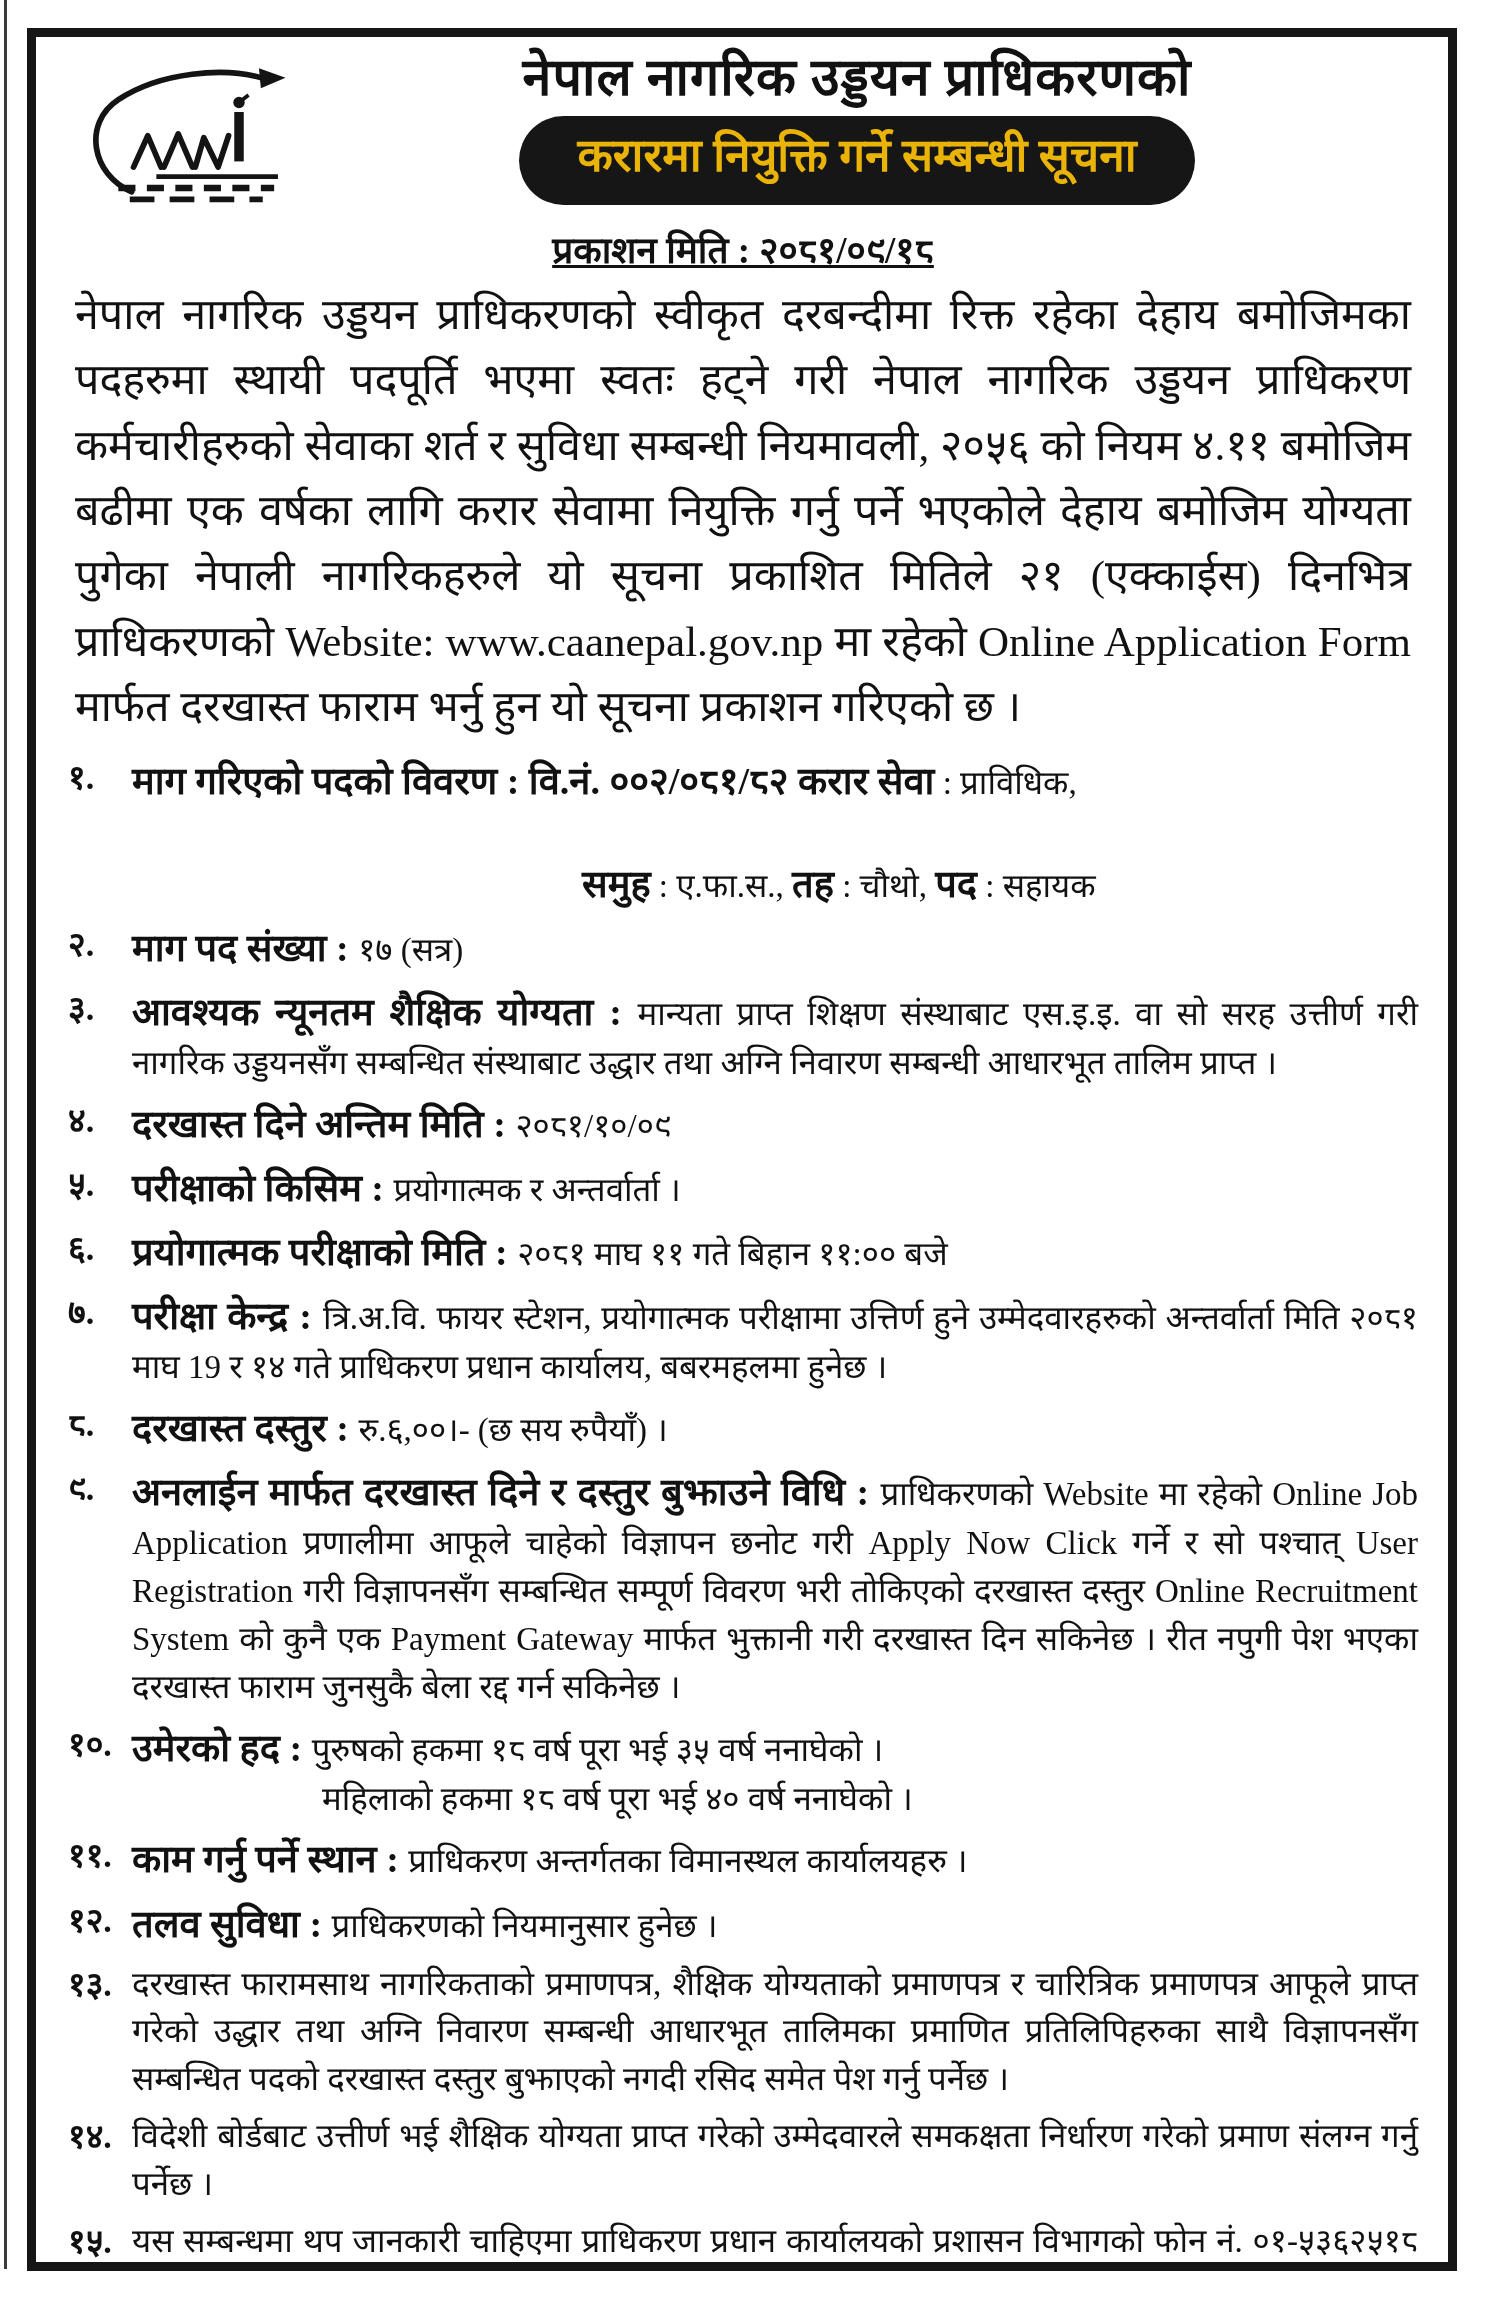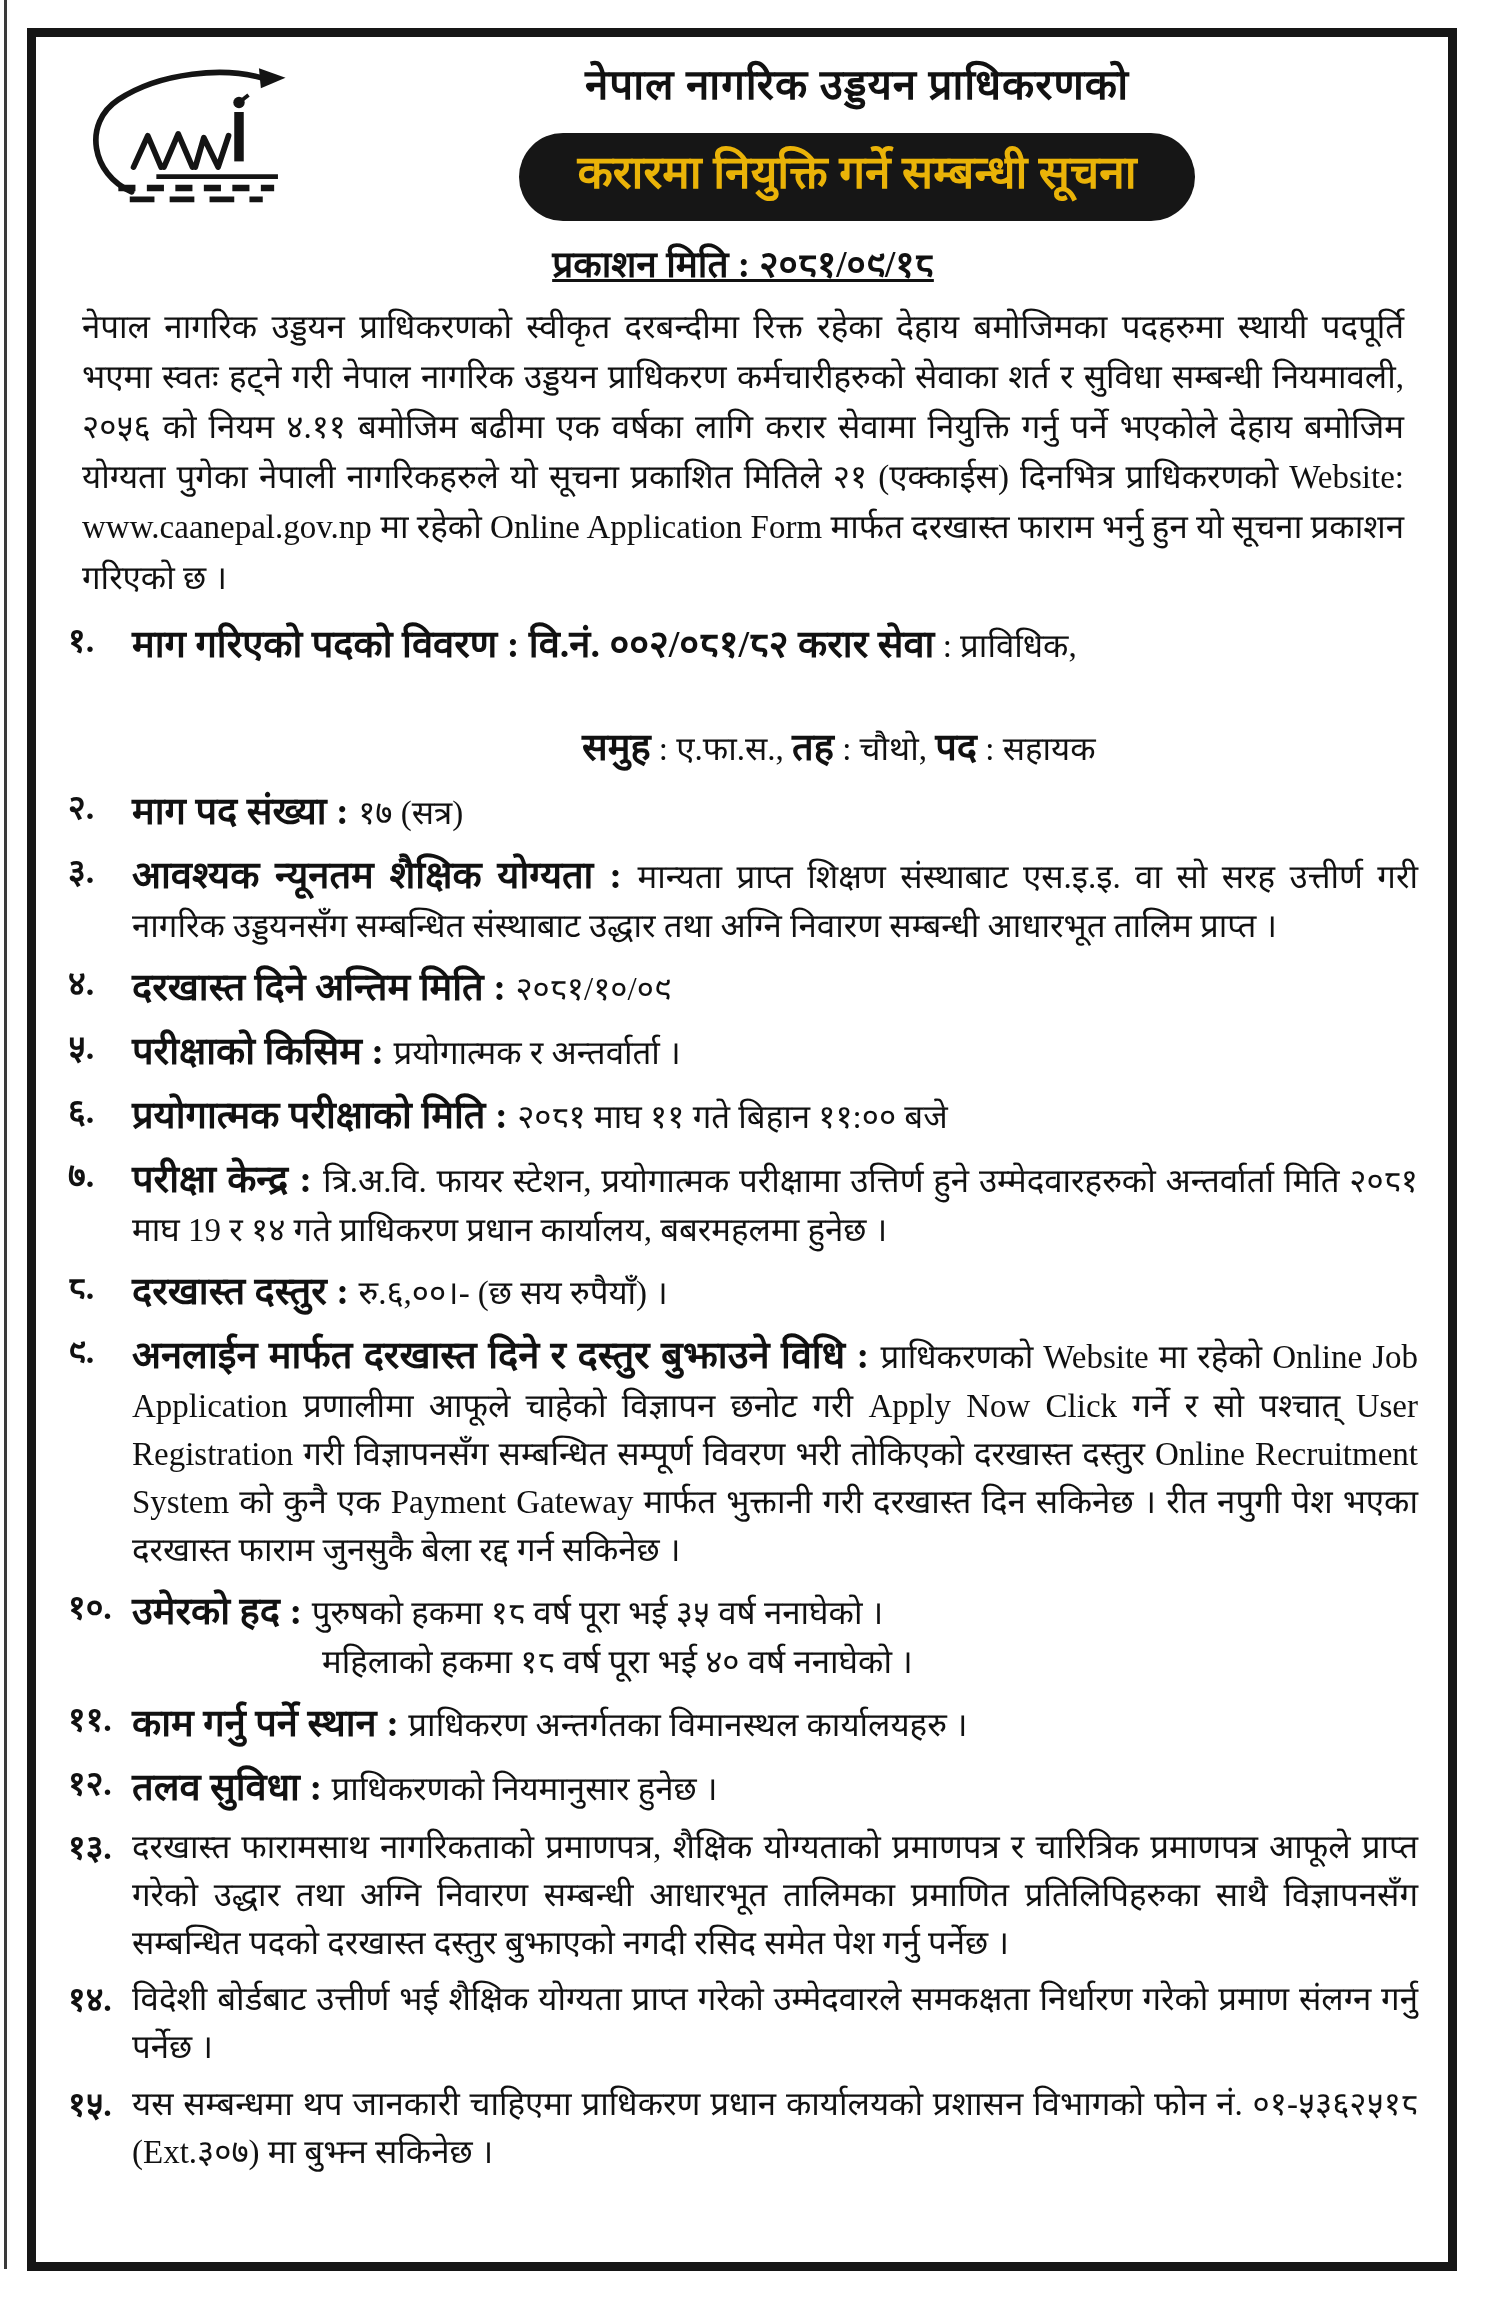--- a/index.html
+++ b/index.html
@@ -11,28 +11,28 @@
   .scan-edge{position:absolute;left:4px;top:0;width:3px;height:2269px;background:#3a3a3a;}
   .notice-box{
     position:absolute;left:27px;top:28px;width:1430px;height:2243px;
     border:9px solid #161616;box-sizing:border-box;background:#fff;
     padding:10px 30px 0 32px;overflow:hidden;
   }
   .header{display:flex;align-items:flex-start;}
   .logo{width:228px;height:152px;flex:0 0 auto;margin-top:8px;}
   .logo svg{width:100%;height:100%;display:block;}
   .header-text{flex:1;text-align:center;padding-top:0;}
-  .org-title{margin:14px;font-size:42px;line-height:1.18;font-weight:bold;letter-spacing:1px;}
+  .org-title{margin:0;font-size:52px;line-height:1.18;font-weight:bold;letter-spacing:1px;}
   .pill{
     display:inline-block;margin-top:8px;background:#161616;color:#eab308;
     font-size:46px;font-weight:bold;line-height:1.05;
     padding:16px 58px 24px;border-radius:52px;
   }
   .pub-date{text-align:center;font-size:37px;font-weight:bold;margin:16px 0 8px;text-decoration:underline;}
-  .intro{margin:14px;font-size:33px;line-height:1.52;text-align:justify;}
+  .intro{margin:7px;font-size:43px;line-height:1.52;text-align:justify;}
   .list{margin-top:14px;}
   .item{display:flex;margin-bottom:9px;}
   .item-num{flex:0 0 64px;font-weight:bold;font-size:34px;line-height:1.44;}
   .item-content{flex:1;font-size:33px;line-height:1.45;text-align:justify;}
   .item-line{min-height:1.3em;}
   .b{font-weight:bold;font-size:38px;}
   .ind-1{padding-left:450px;margin-top:48px;}
   .ind-2{padding-left:190px;}
 </style>
 </head>

